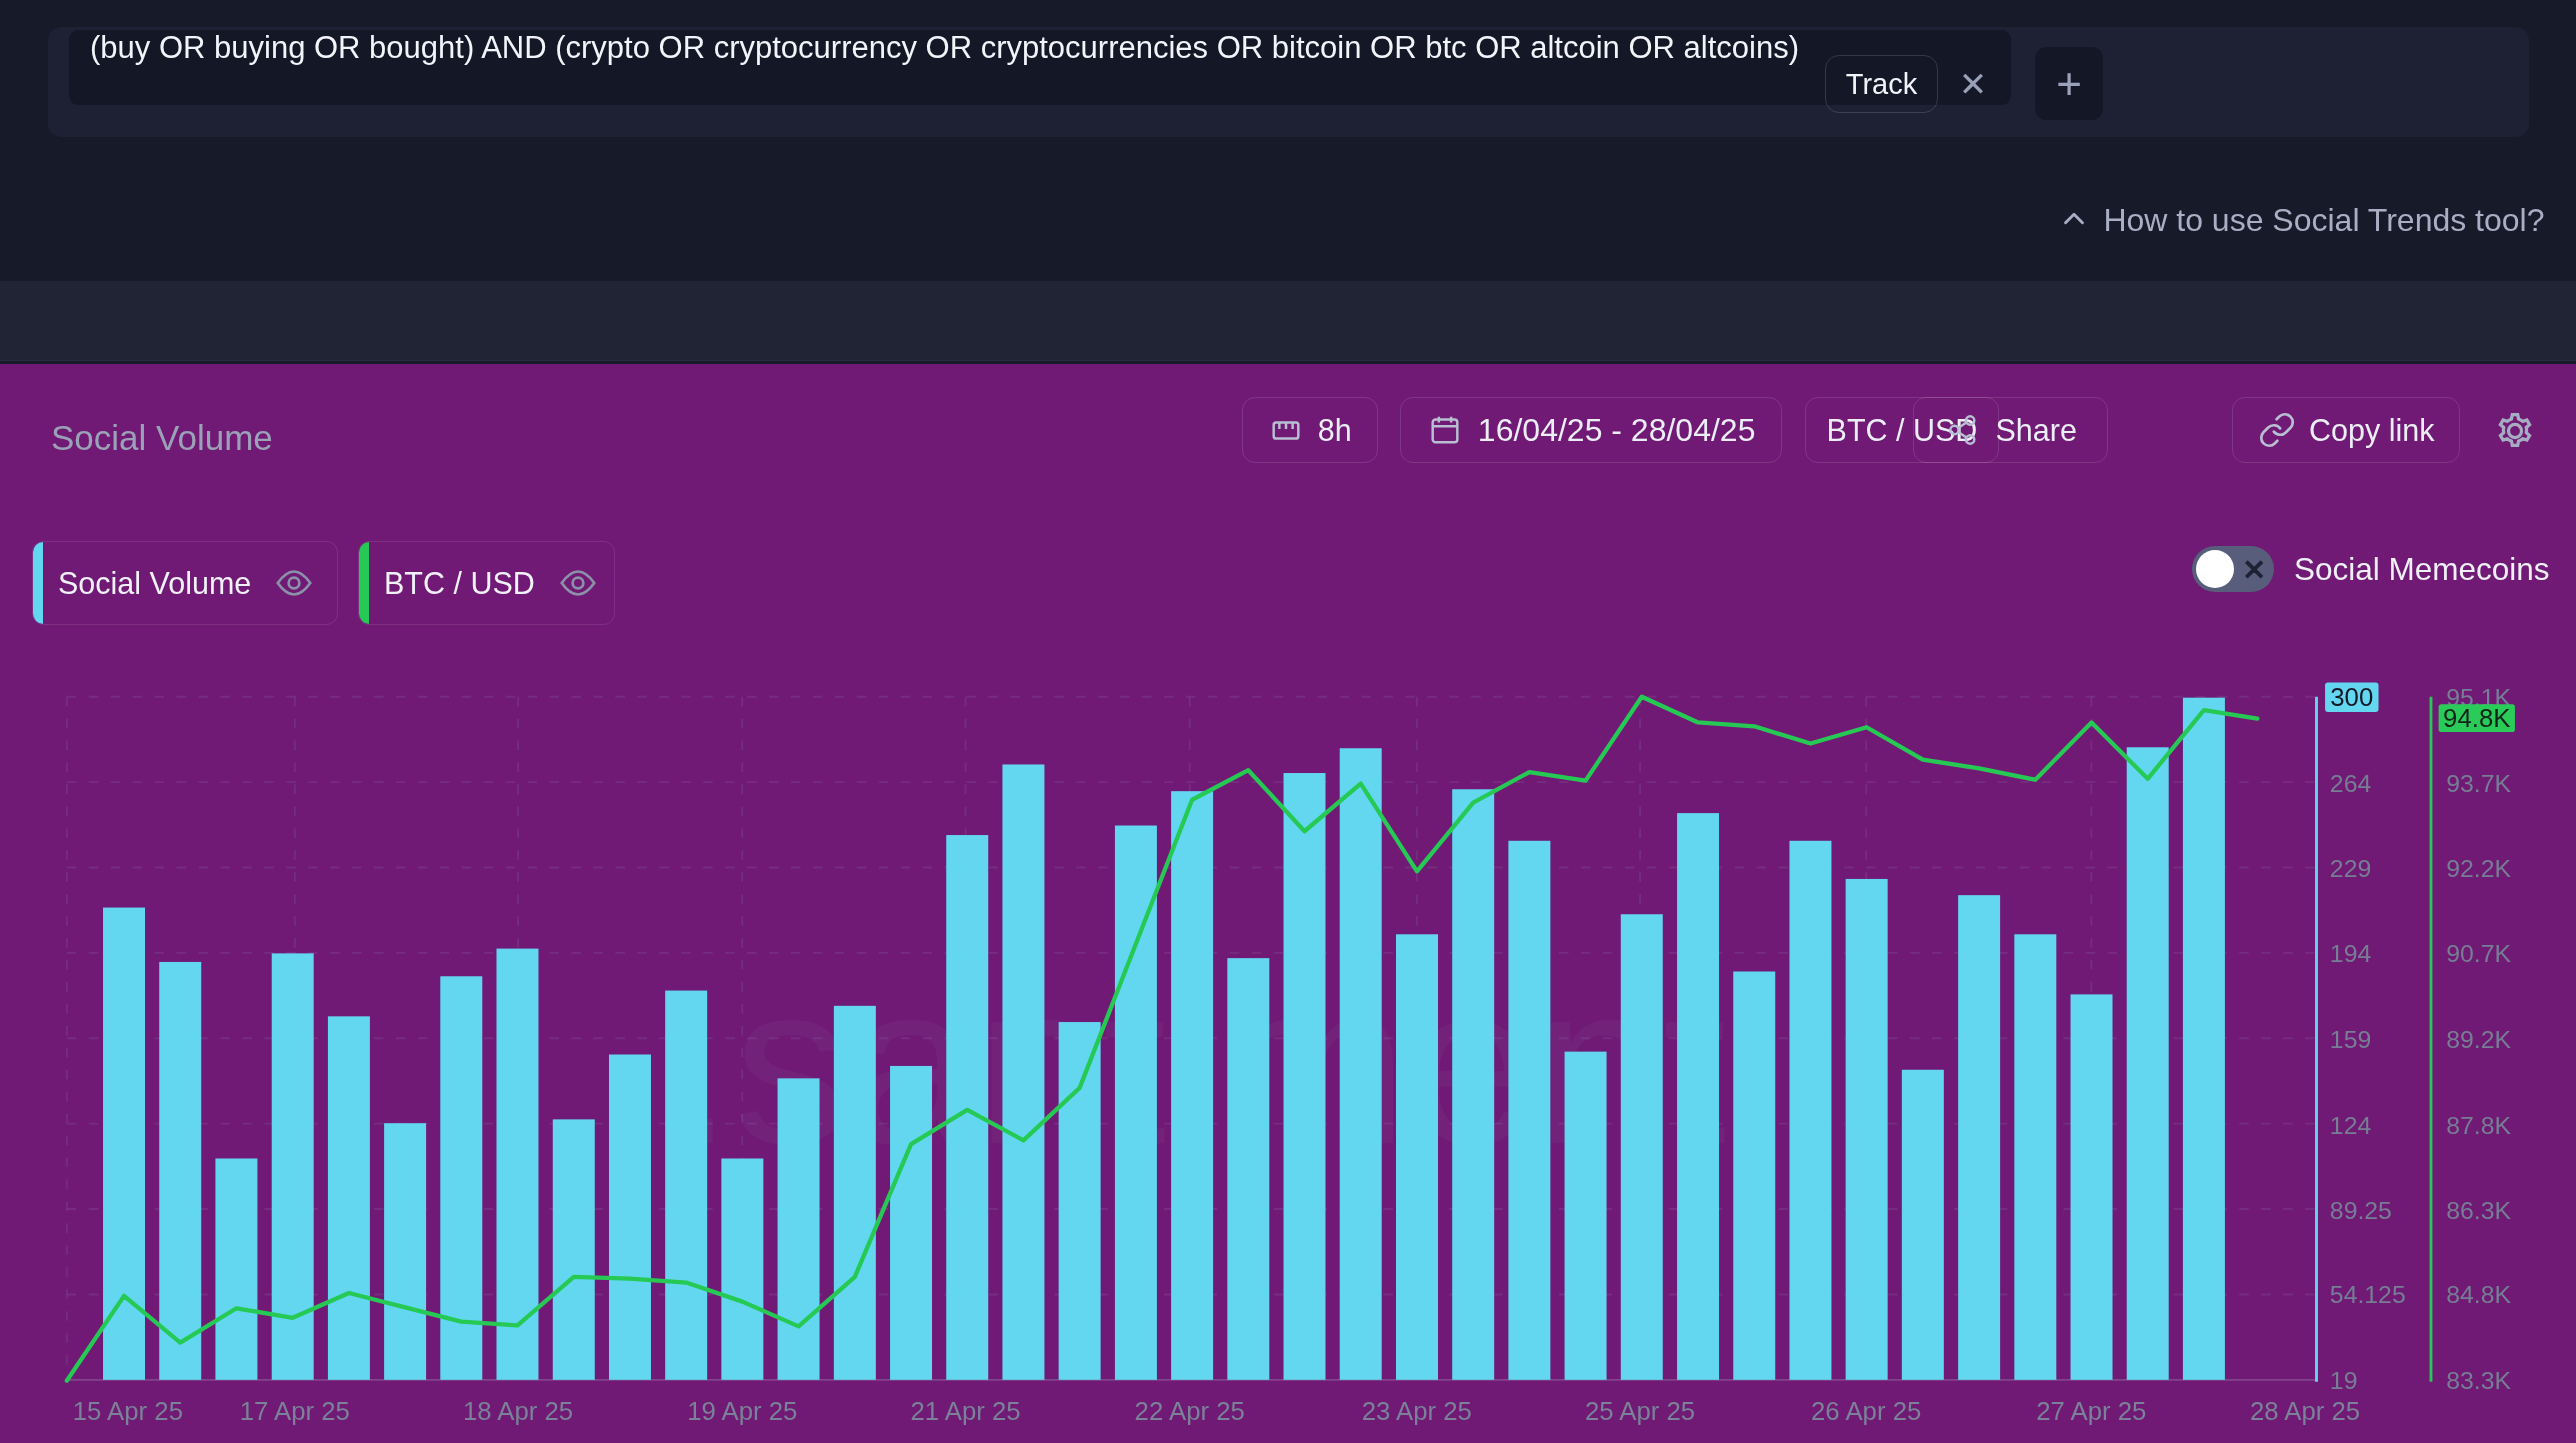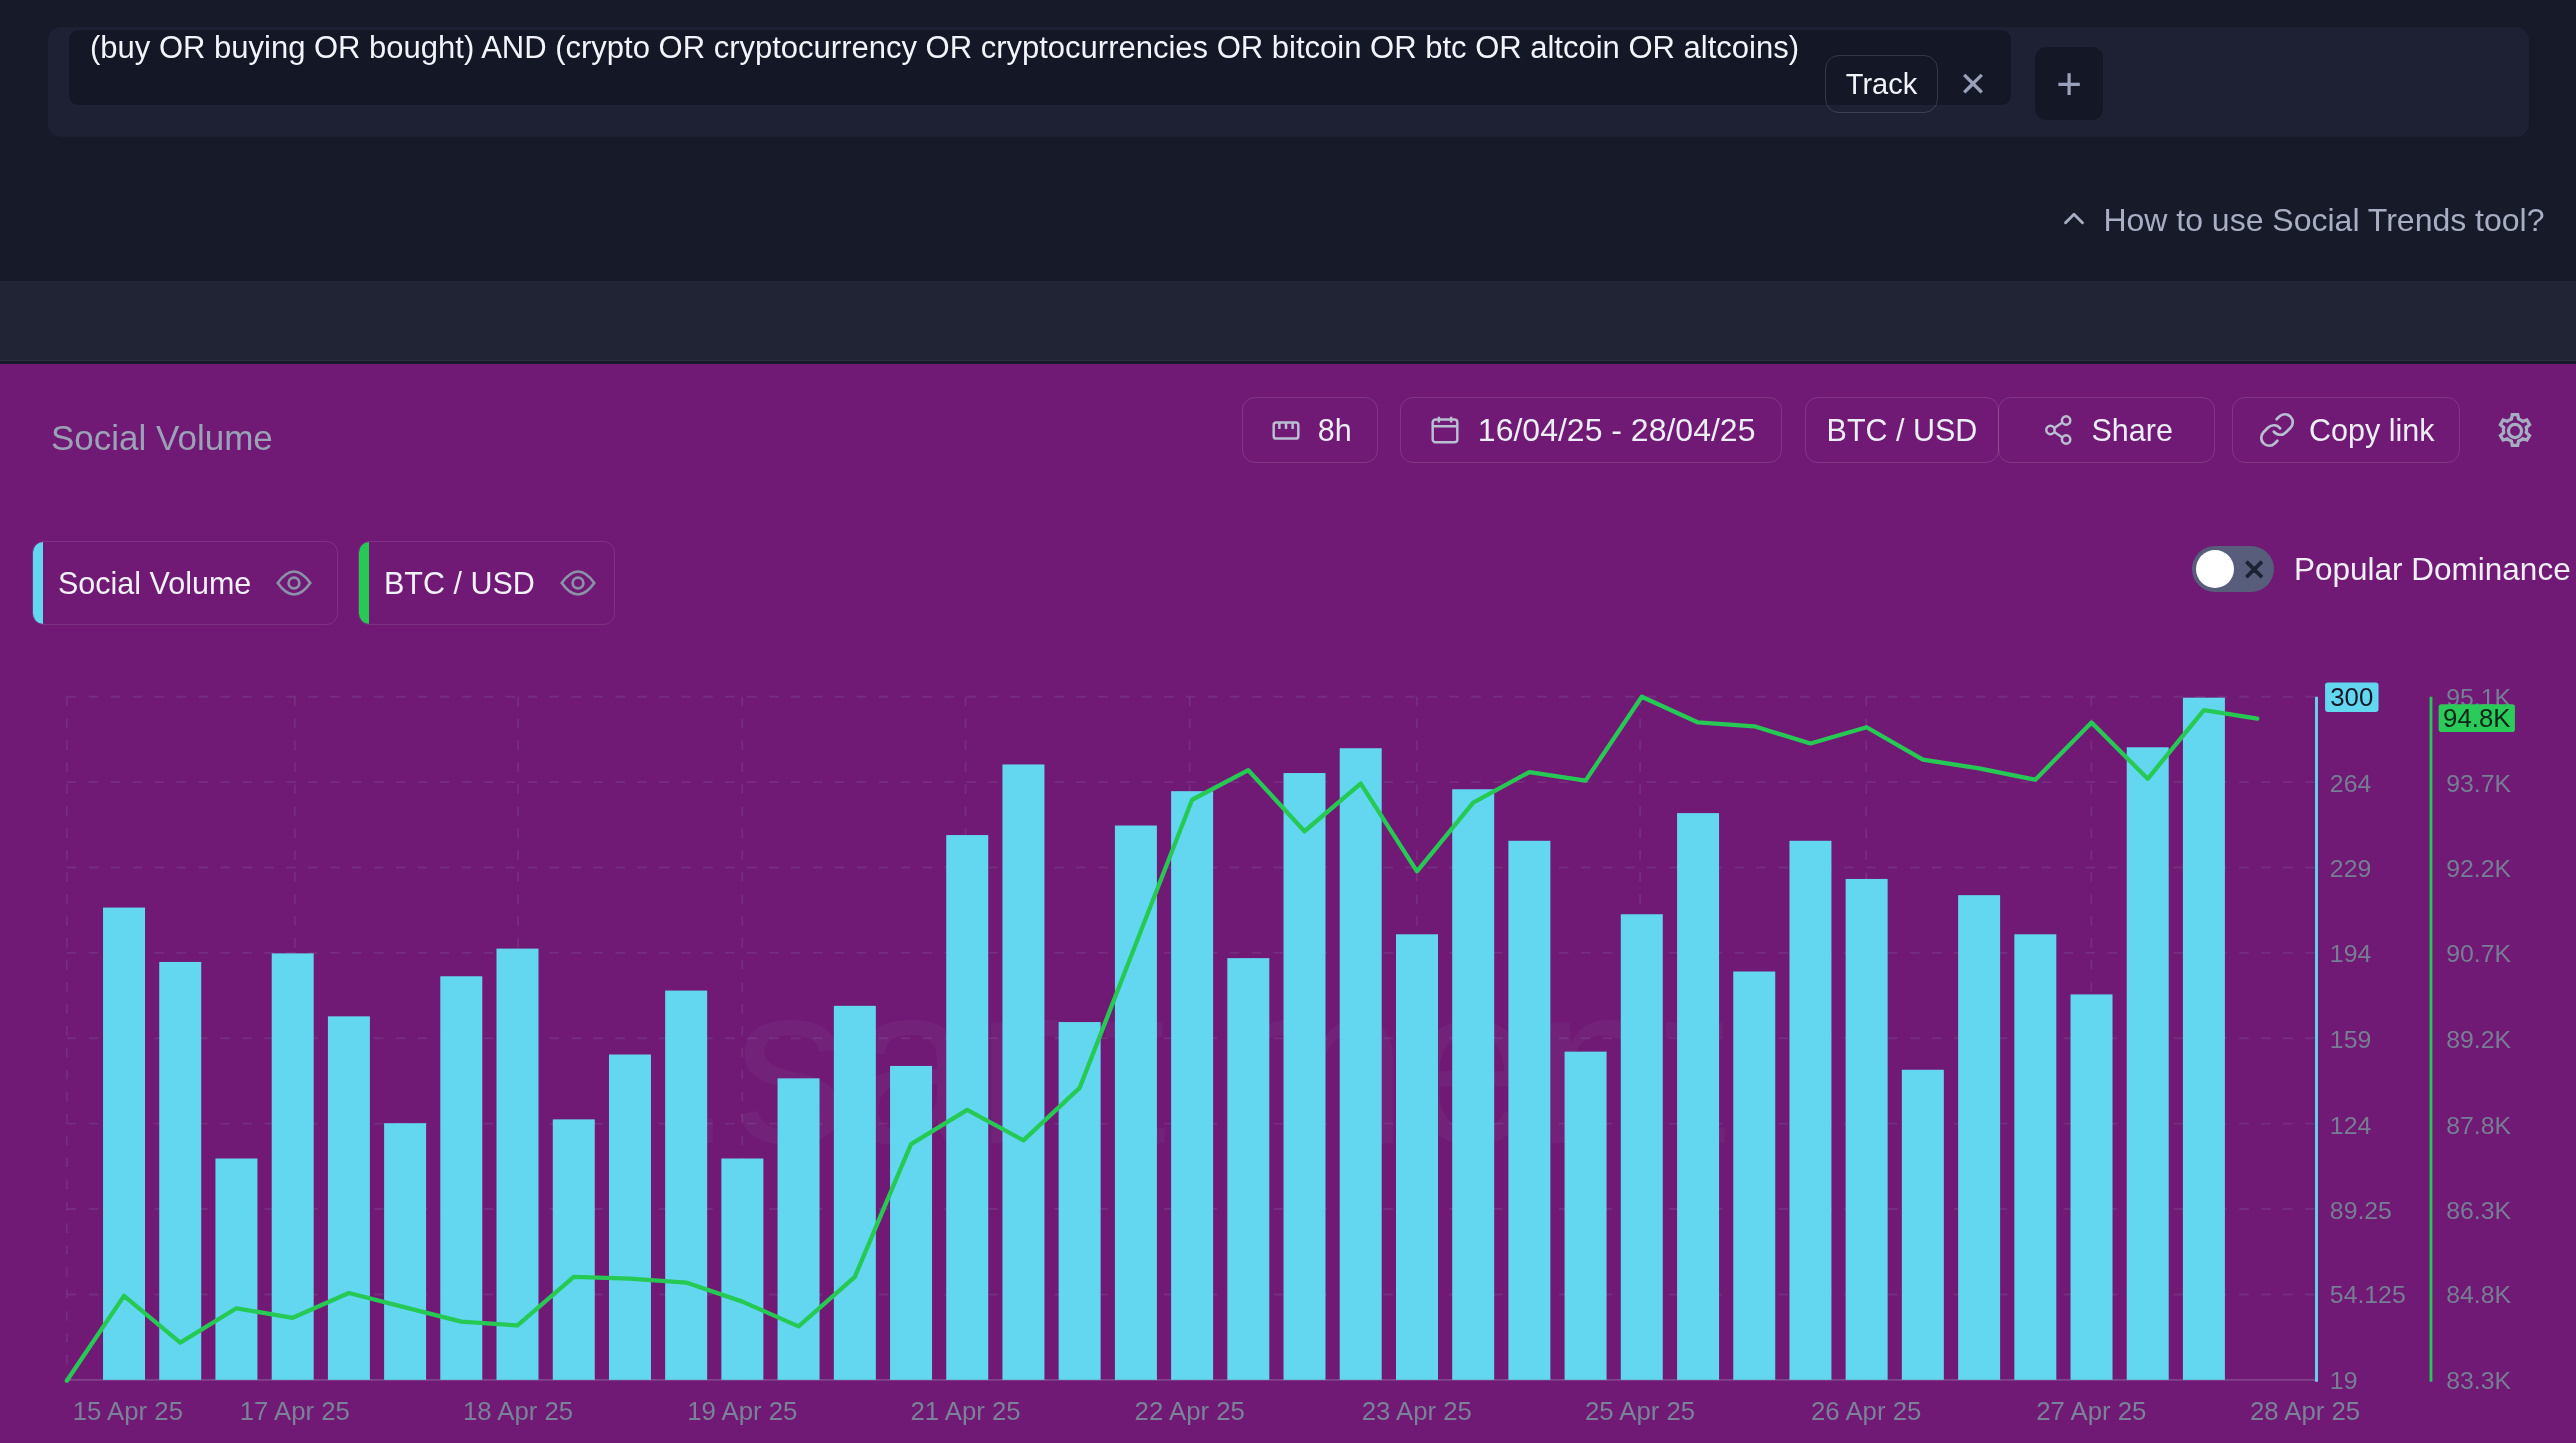--- a/index.html
+++ b/index.html
@@ -57,21 +57,21 @@
   <div class="btn" style="left:1400px; width:382px;justify-content:center;">
     <svg width="36" height="36" viewBox="0 0 38 38" style="margin-right:15.3px;">
         <g fill="none" stroke="#b9bfd2" stroke-width="2.6">
           <rect x="6" y="8" width="26" height="24" rx="3"></rect>
           <path d="M6 15 h26 M12.5 5 v6 M25.5 5 v6"></path>
         </g>
       </svg>
     <span style="font-size:32px;">16/04/25 - 28/04/25</span>
   </div>
   <div class="btn" style="left:1805px; width:194px;">BTC / USD</div>
-  <div class="btn" style="left:1998px; width:217px;">
+  <div class="btn" style="left:1913px; width:195px;">
     <svg width="38" height="38" viewBox="0 0 40 40" style="margin-right:13.4px;">
         <g fill="none" stroke="#b9bfd2" stroke-width="2.6">
           <circle cx="27.5" cy="10" r="4.4"></circle>
           <circle cx="11" cy="20" r="4.4"></circle>
           <circle cx="27.5" cy="30" r="4.4"></circle>
           <path d="M15 17.8 L23.6 12.2 M15 22.2 L23.6 27.8"></path>
         </g>
       </svg>
     Share
   </div>
@@ -104,21 +104,21 @@
         <g fill="none" stroke="#8b91a8" stroke-width="2.8">
           <path d="M6 23 C12 14.5 17 11 23 11 C29 11 34 14.5 40 23 C34 31.5 29 35 23 35 C17 35 12 31.5 6 23 Z"></path>
           <circle cx="23" cy="23" r="5.6"></circle>
         </g>
       </svg>
   </div>
   <div class="toggle">
     <div class="knob"></div>
     <div class="tx">✕</div>
   </div>
-  <div class="sd-label">Popular Dominance</div>
+  <div class="sd-label">Social Memecoins</div>
   <div class="watermark">.santiment</div>
 </div>
 <svg width="2576" height="1444" viewBox="0 0 2700 1513" style="position:absolute; left:0; top:0;">
 <path d="M70 730.0 H2428 M70 819.5 H2428 M70 909.0 H2428 M70 998.5 H2428 M70 1088.0 H2428 M70 1177.5 H2428 M70 1267.0 H2428 M70 1356.5 H2428" stroke="rgba(160,170,200,0.13)" stroke-width="2" stroke-dasharray="10 13" fill="none"></path>
 <path d="M70 730 V1446 M309 730 V1446 M543 730 V1446 M778 730 V1446 M1012 730 V1446 M1247 730 V1446 M1485 730 V1446 M1719 730 V1446 M1956 730 V1446 M2192 730 V1446" stroke="rgba(160,170,200,0.13)" stroke-width="2" stroke-dasharray="10 13" fill="none"></path>
 <line x1="70" y1="1446" x2="2428" y2="1446" stroke="rgba(170,180,205,0.28)" stroke-width="2"></line>
 <g fill="#63d7f0">
       <rect x="108.0" y="951" width="44" height="495"></rect>
       <rect x="166.9" y="1008" width="44" height="438"></rect>
       <rect x="225.8" y="1214" width="44" height="232"></rect>

